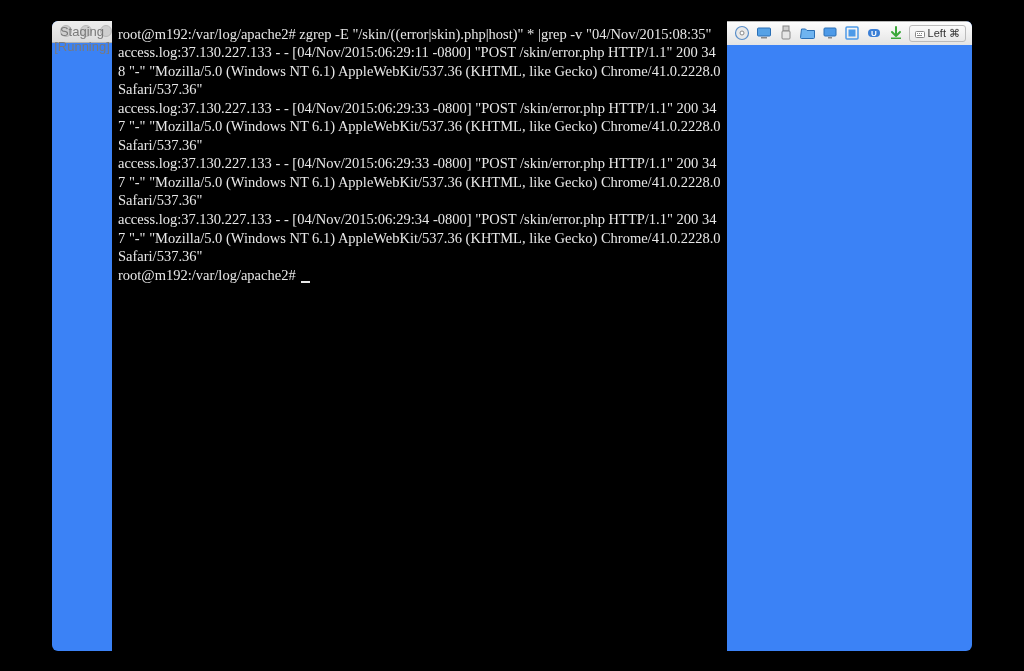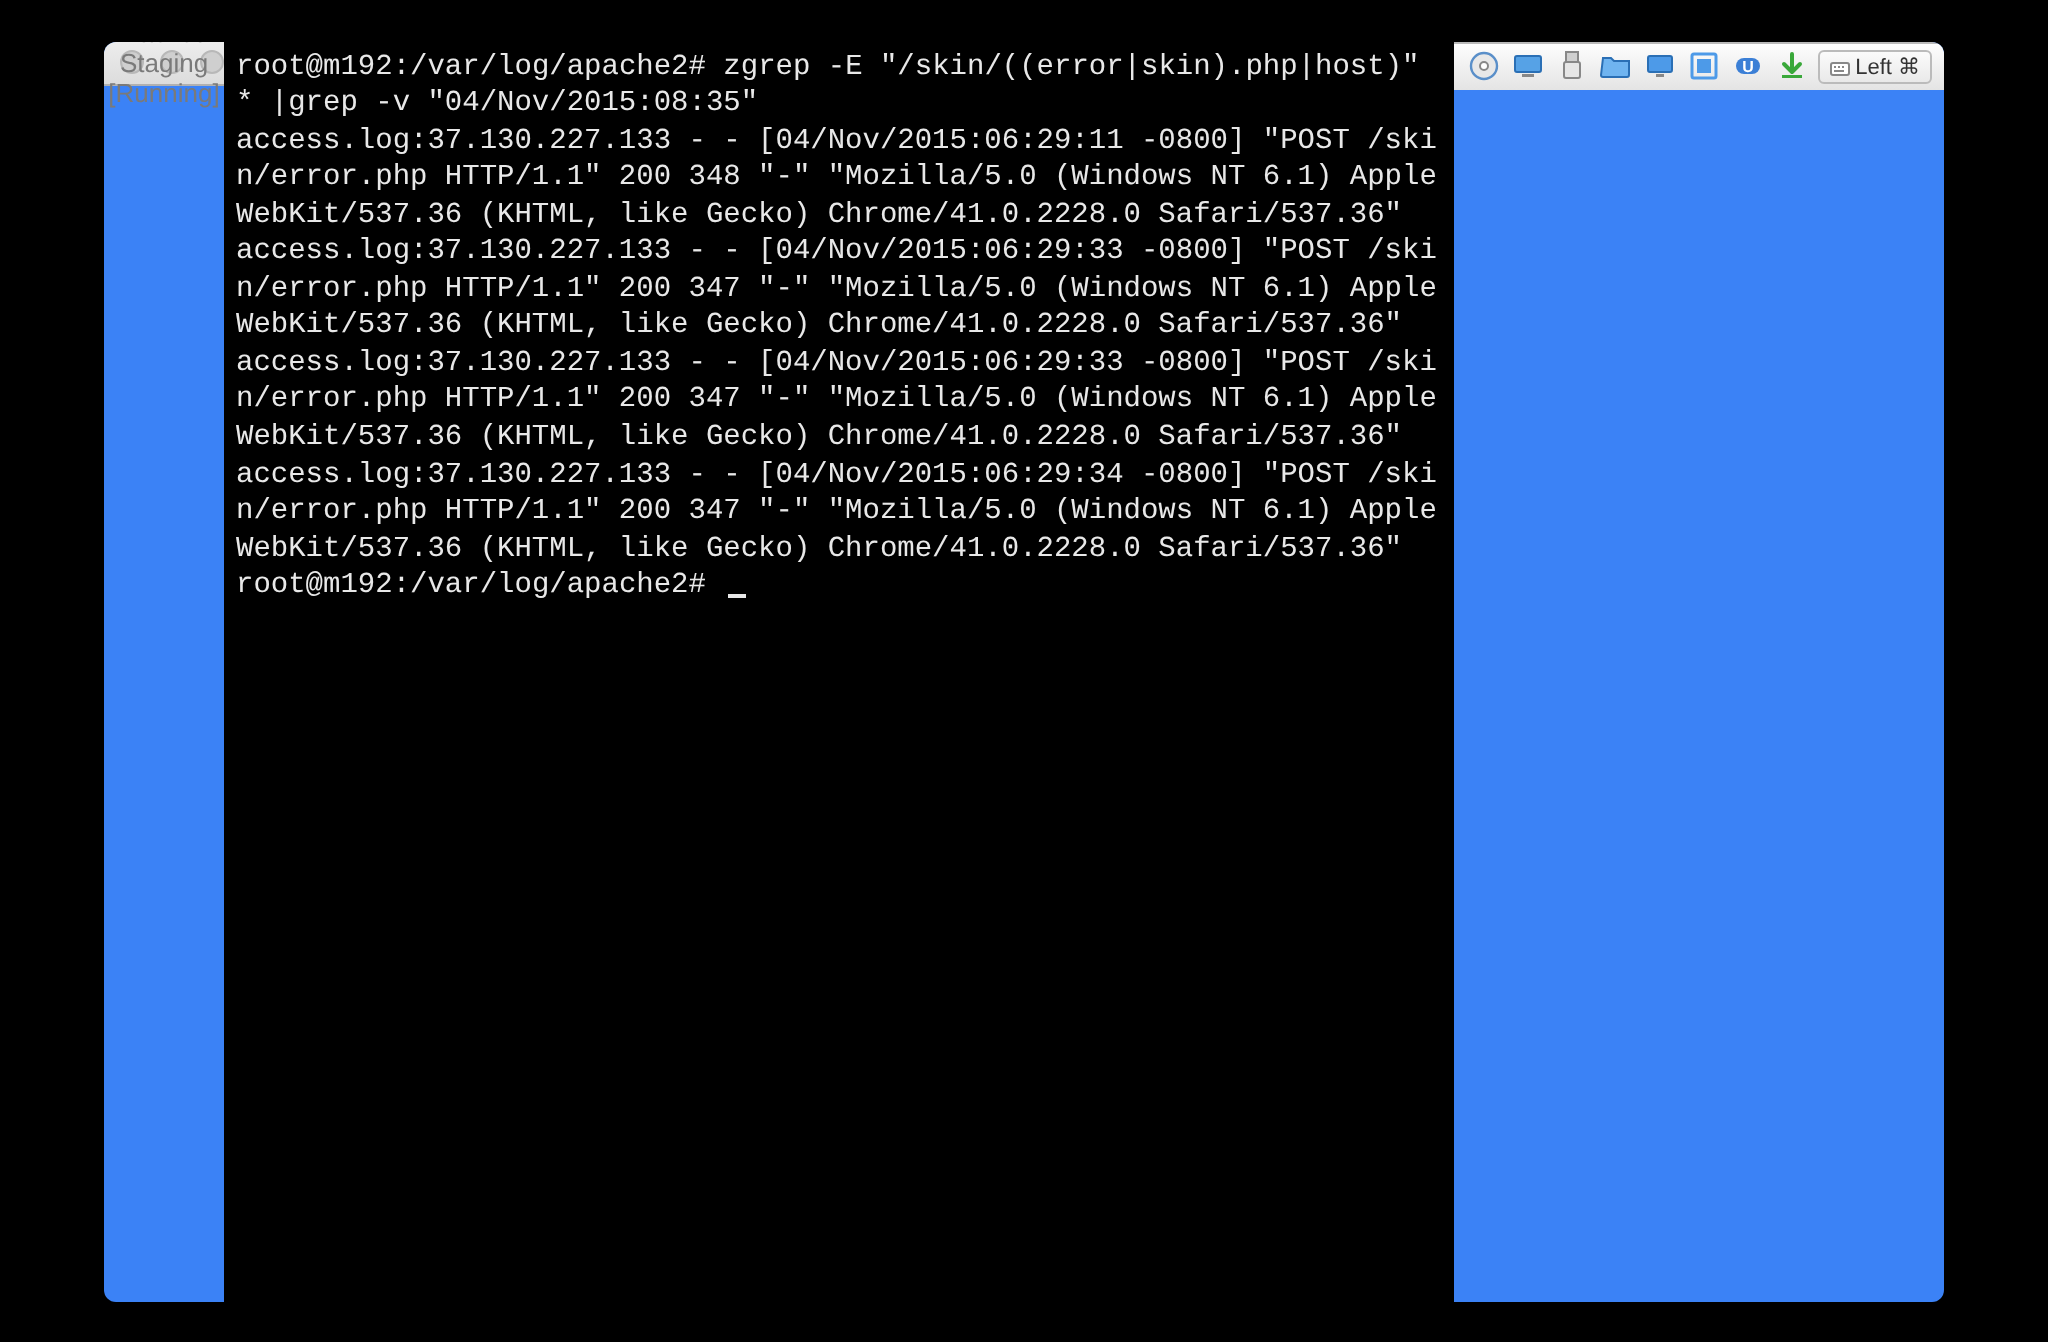--- a/index.html
+++ b/index.html
@@ -50,21 +50,21 @@
       left: 0; right: 0;
       text-align: center;
       font-size: 13px;
       color: #7a7a7a;
       pointer-events: none;
     }
     .terminal {
       flex: 1;
       background: #000;
       color: #e8e8e8;
-      font-family: Liberation Mono, monospace;
+      font-family: Liberation Serif, serif;
       font-size: 14.5px;
       line-height: 1.28;
       padding: 4px 6px;
       white-space: pre-wrap;
       word-break: break-all;
       overflow: hidden;
     }
     .statusbar {
       height: 24px;
       background: linear-gradient(to bottom, #fdfdfd 0%, #e4e4e4 100%);

